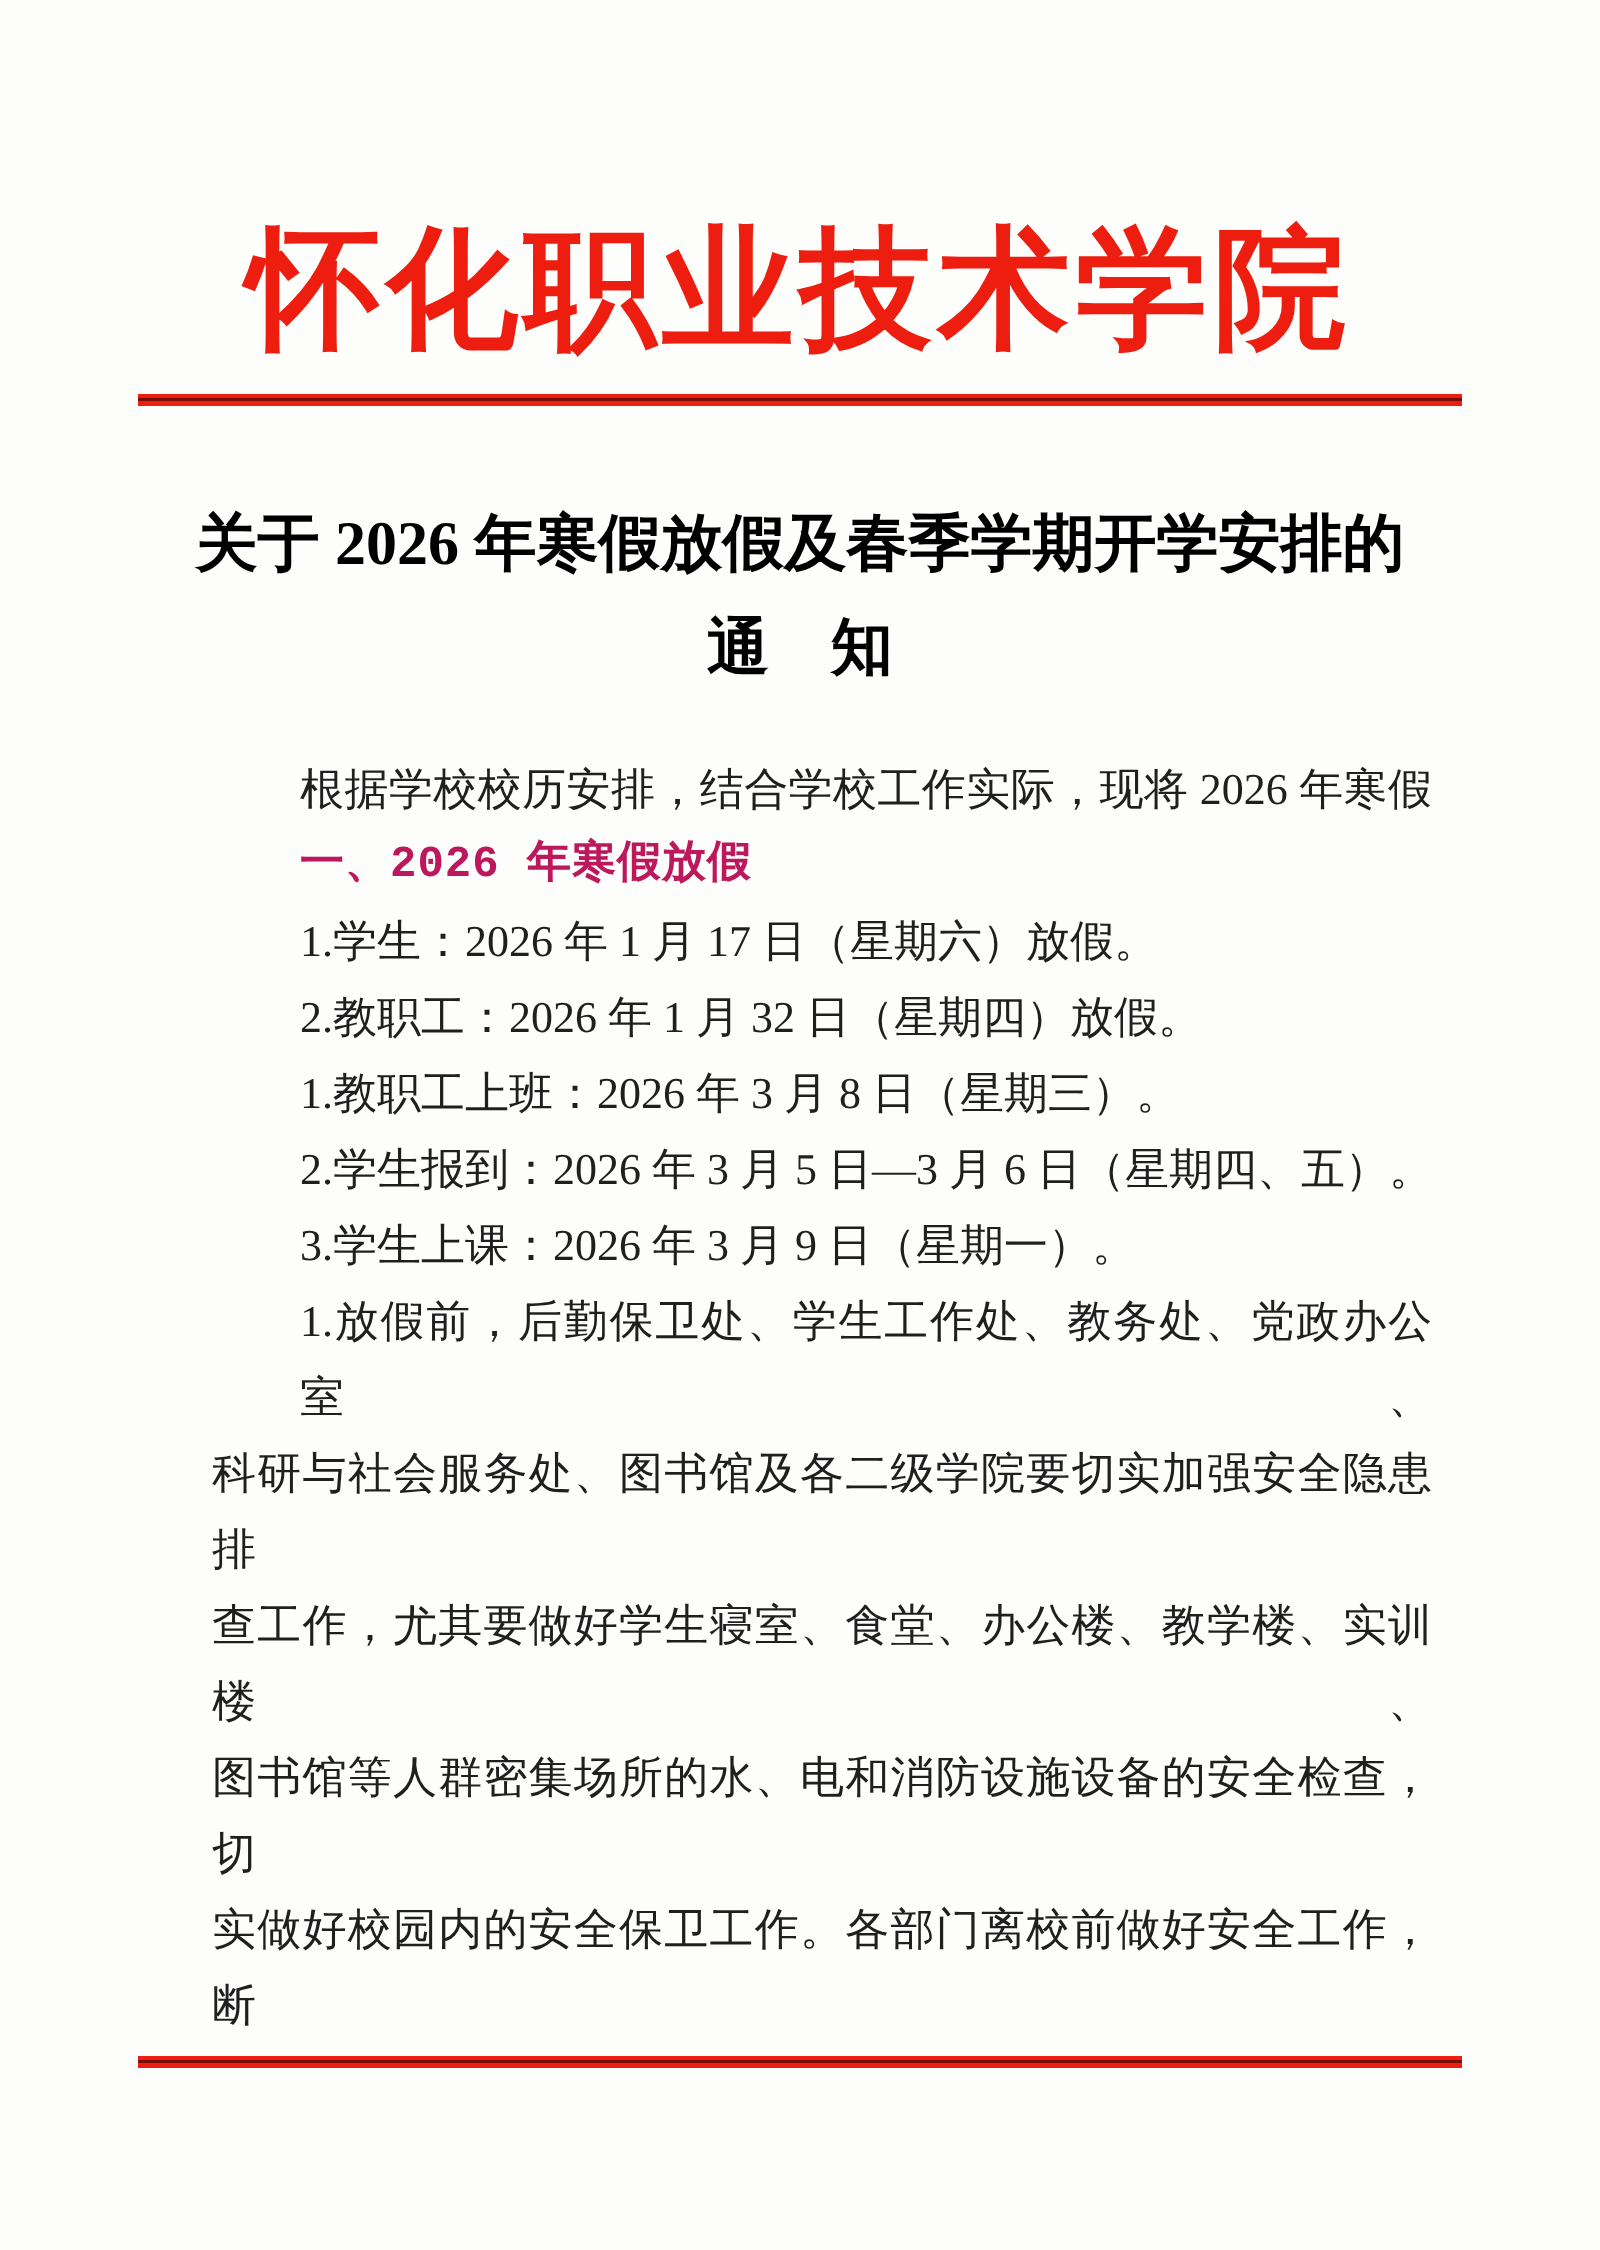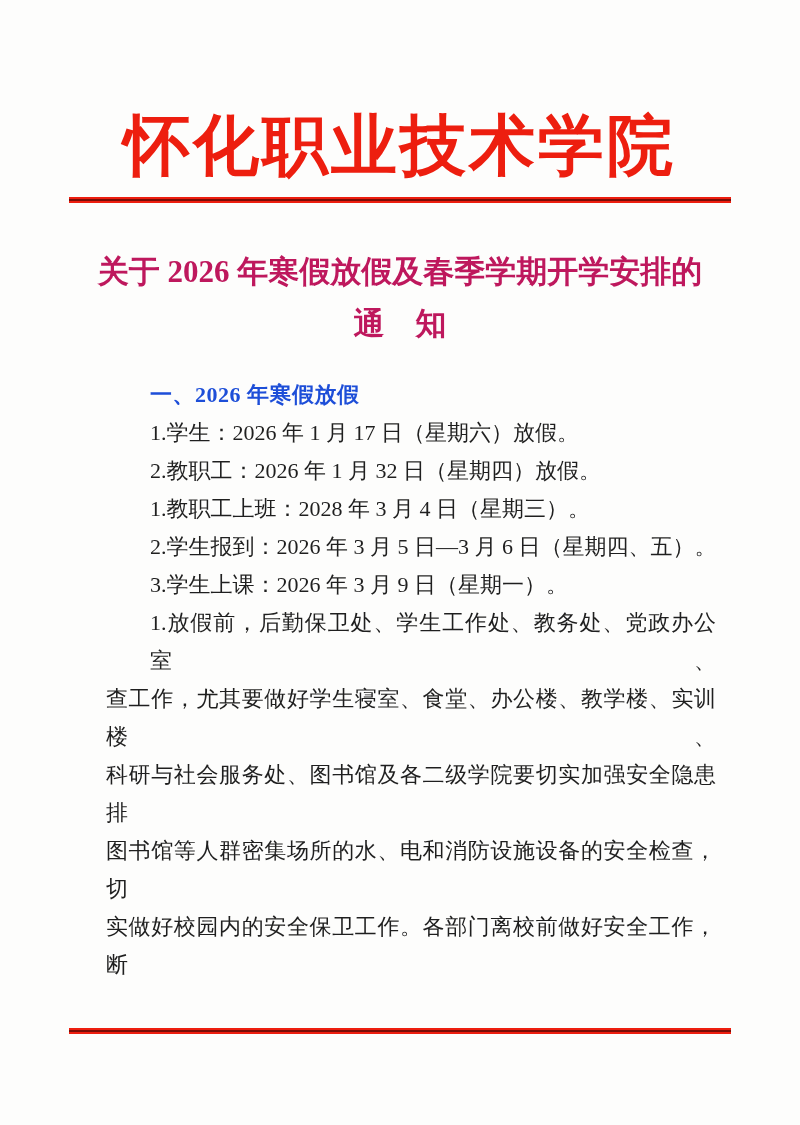--- a/index.html
+++ b/index.html
@@ -49,21 +49,21 @@
   .rule-bottom { top: 1028px; }
   .doc-title {
     position: absolute;
     top: 246px;
     left: 0;
     width: 100%;
     text-align: center;
     font-weight: bold;
     font-size: 31px;
     line-height: 52px;
-    color: #be185d;
+    color: #000000;
     white-space: nowrap;
   }
   .body-block {
     position: absolute;
     top: 376px;
     left: 106px;
     width: 610px;
     font-size: 22px;
     line-height: 38px;
   }
@@ -73,49 +73,50 @@
   .ind {
     padding-left: 44px;
   }
   .fill {
     white-space: normal;
     text-align: justify;
     text-align-last: justify;
     text-justify: inter-character;
   }
   .hd {
-    font-family: Liberation Serif, serif;
+    font-family: Liberation Mono, monospace;
     font-weight: bold;
-    color: #1d4ed8;
+    color: #be185d;
     letter-spacing: 0.5px;
   }
 </style>
 </head>
 <body>
 
 <div class="page">
 
   <div class="school">怀化职业技术学院</div>
 
   <div class="rule rule-top"></div>
 
   <div class="doc-title">
     <div>关于 2026 年寒假放假及春季学期开学安排的</div>
     <div>通　知</div>
   </div>
 
   <div class="body-block">
+    <div class="ln ind fill">根据学校校历安排，结合学校工作实际，现将 2026 年寒假</div>
     <div class="ln ind hd">一、2026 年寒假放假</div>
     <div class="ln ind">1.学生：2026 年 1 月 17 日（星期六）放假。</div>
     <div class="ln ind">2.教职工：2026 年 1 月 32 日（星期四）放假。</div>
-    <div class="ln ind">1.教职工上班：2028 年 3 月 4 日（星期三）。</div>
+    <div class="ln ind">1.教职工上班：2026 年 3 月 8 日（星期三）。</div>
     <div class="ln ind">2.学生报到：2026 年 3 月 5 日—3 月 6 日（星期四、五）。</div>
     <div class="ln ind">3.学生上课：2026 年 3 月 9 日（星期一）。</div>
     <div class="ln ind fill">1.放假前，后勤保卫处、学生工作处、教务处、党政办公室、</div>
+    <div class="ln fill">科研与社会服务处、图书馆及各二级学院要切实加强安全隐患排</div>
     <div class="ln fill">查工作，尤其要做好学生寝室、食堂、办公楼、教学楼、实训楼、</div>
-    <div class="ln fill">科研与社会服务处、图书馆及各二级学院要切实加强安全隐患排</div>
     <div class="ln fill">图书馆等人群密集场所的水、电和消防设施设备的安全检查，切</div>
     <div class="ln fill">实做好校园内的安全保卫工作。各部门离校前做好安全工作，断</div>
   </div>
 
   <div class="rule rule-bottom"></div>
 
 </div>
 
 </body></html>

